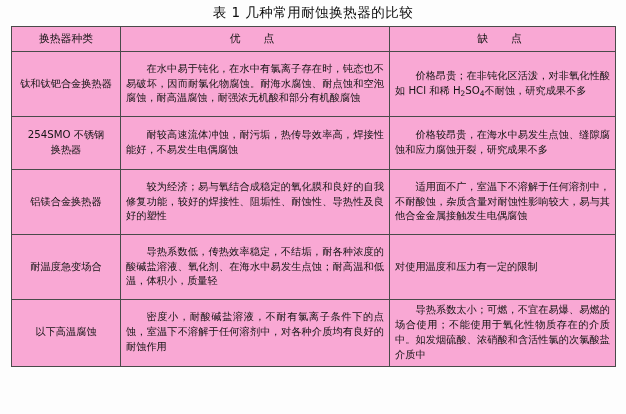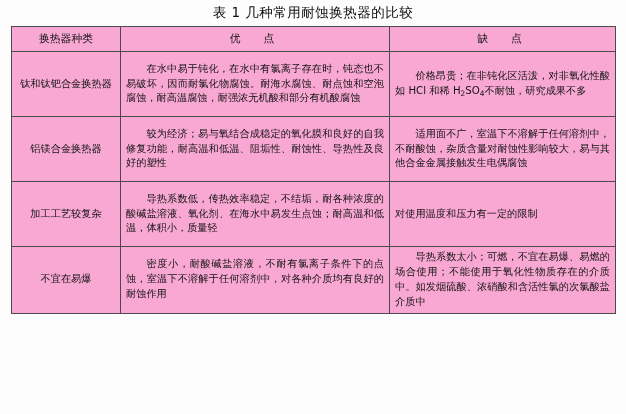--- a/index.html
+++ b/index.html
@@ -105,35 +105,40 @@
       </tr>
     </thead>
     <tbody>
 
       <tr class="row-tall">
         <td class="type-cell">钛和钛钯合金换热器</td>
         <td class="text-cell">在水中易于钝化，在水中有氯离子存在时，钝态也不易破坏，因而耐氯化物腐蚀。耐海水腐蚀、耐点蚀和空泡腐蚀，耐高温腐蚀，耐强浓无机酸和部分有机酸腐蚀</td>
         <td class="text-cell"><span>价格昂贵；在非钝化区活泼，对非氧化性酸如 HCl 和稀 H</span><sub>2</sub><span>SO</span><sub>4</sub><span>不耐蚀，研究成果不多</span></td>
       </tr>
 
+      <tr class="row-mid">
+        <td class="type-cell">254SMO 不锈钢<br>换热器</td>
+        <td class="text-cell">耐较高速流体冲蚀，耐污垢，热传导效率高，焊接性能好，不易发生电偶腐蚀</td>
+        <td class="text-cell">价格较昂贵，在海水中易发生点蚀、缝隙腐蚀和应力腐蚀开裂，研究成果不多</td>
+      </tr>
 
       <tr class="row-tall">
         <td class="type-cell">铝镁合金换热器</td>
-        <td class="text-cell">较为经济；易与氧结合成稳定的氧化膜和良好的自我修复功能，耐高温和低温、阻垢性、耐蚀性、导热性及良好的塑性</td>
+        <td class="text-cell">较为经济；易与氧结合成稳定的氧化膜和良好的自我修复功能，较好的焊接性、阻垢性、耐蚀性、导热性及良好的塑性</td>
         <td class="text-cell">适用面不广，室温下不溶解于任何溶剂中，不耐酸蚀，杂质含量对耐蚀性影响较大，易与其他合金金属接触发生电偶腐蚀</td>
       </tr>
 
       <tr class="row-tall">
-        <td class="type-cell">加工工艺较复杂</td>
+        <td class="type-cell">耐温度急变场合</td>
         <td class="text-cell">导热系数低，传热效率稳定，不结垢，耐各种浓度的酸碱盐溶液、氧化剂、在海水中易发生点蚀；耐高温和低温，体积小，质量轻</td>
         <td class="text-cell no-indent">对使用温度和压力有一定的限制</td>
       </tr>
 
       <tr class="row-tall">
-        <td class="type-cell">不宜在易爆</td>
+        <td class="type-cell">以下高温腐蚀</td>
         <td class="text-cell">密度小，耐酸碱盐溶液，不耐有氯离子条件下的点蚀，室温下不溶解于任何溶剂中，对各种介质均有良好的耐蚀作用</td>
         <td class="text-cell">导热系数太小；可燃，不宜在易爆、易燃的场合使用；不能使用于氧化性物质存在的介质中。如发烟硫酸、浓硝酸和含活性氯的次氯酸盐介质中</td>
       </tr>
 
 
     </tbody>
   </table>
 
 </div>
 

